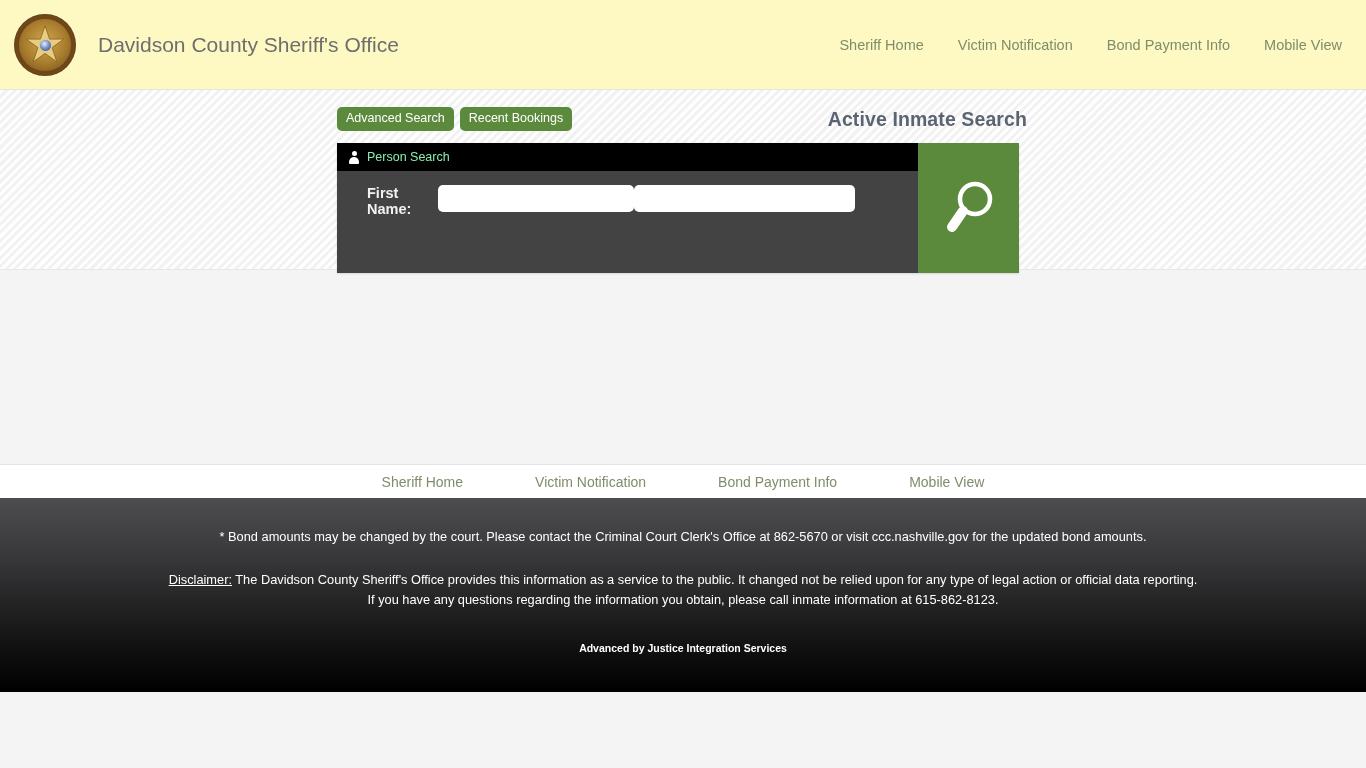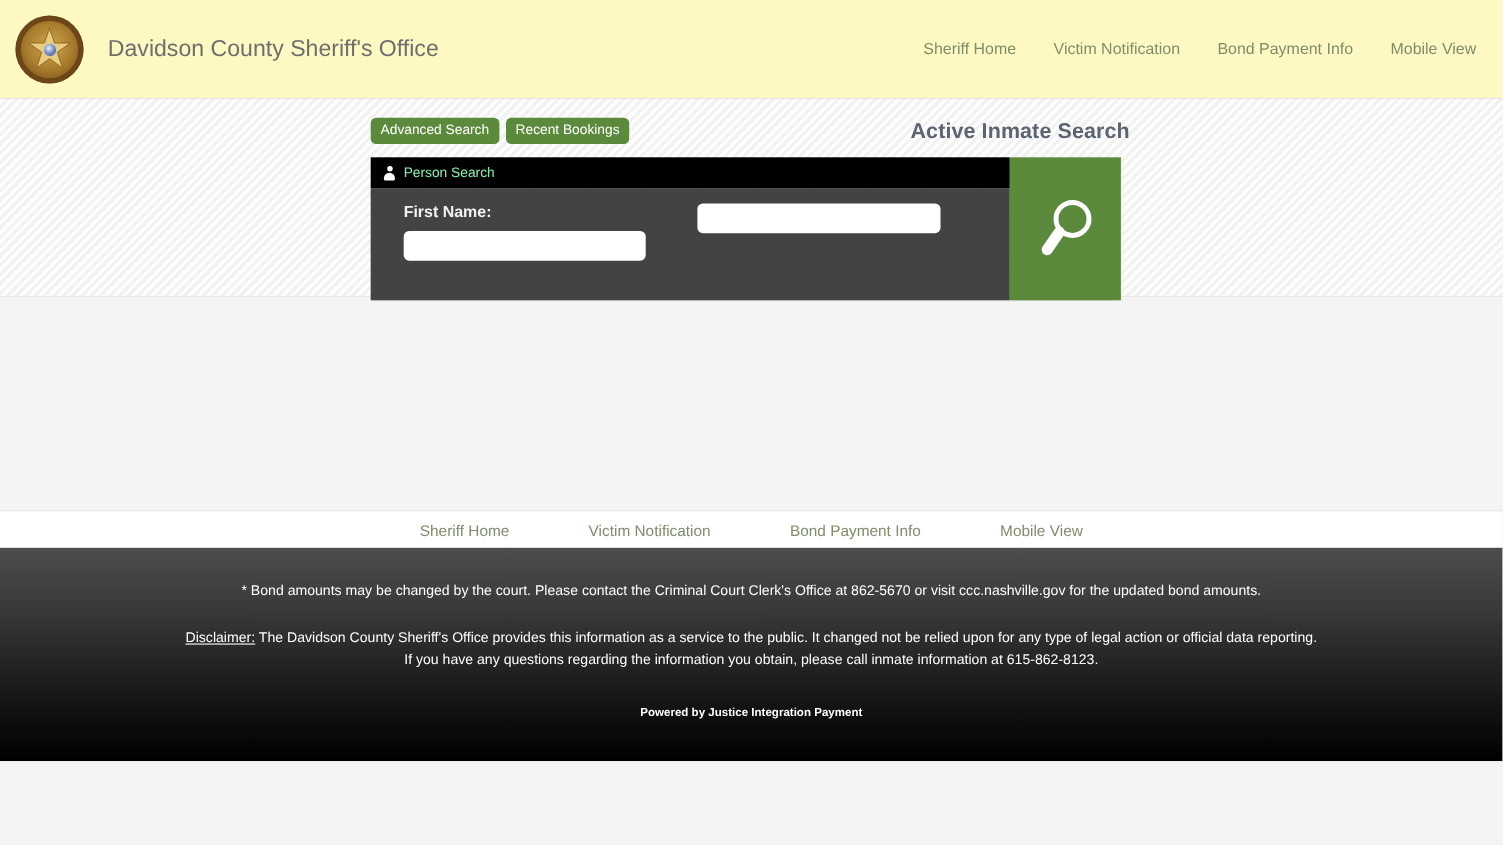--- a/index.html
+++ b/index.html
@@ -163,21 +163,21 @@
   #person-search-label {
     color: #86efac;
     font-size: 12.5px;
   }
   #fields-body {
     background: #434343;
     height: 102px;
     display: flex;
     padding: 14px 0 0 30px;
   }
-  .field-group { display: flex; flex-direction: column; }
+  .field-group { display: flex; flex-direction: row; }
   .field-group.first { width: 267px; }
   .field-group.last { width: 267px; }
   .field-label {
     color: #f2f2f2;
     font-size: 14.5px;
     font-weight: 600;
     margin-bottom: 9px;
   }
   .field-input {
     height: 27px;
@@ -325,16 +325,16 @@
   <a class="nav-link">Bond Payment Info</a>
   <a class="nav-link">Mobile View</a>
 </nav>
 
 <div id="footer-disclaimer">
   <div id="bond-note">* Bond amounts may be changed by the court. Please contact the Criminal Court Clerk's Office at 862-5670 or visit ccc.nashville.gov for the updated bond amounts.</div>
   <div id="disclaimer-block">
     <span id="disclaimer-label">Disclaimer:</span><span> The Davidson County Sheriff's Office provides this information as a service to the public. It changed not be relied upon for any type of legal action or official data reporting.</span><br>
     <span>If you have any questions regarding the information you obtain, please call inmate information at 615-862-8123.</span>
   </div>
-  <div id="powered-by">Powered by Justice Integration Payment</div>
+  <div id="powered-by">Advanced by Justice Integration Services</div>
 </div>
 
 <div id="page-bottom"></div>
 
 </body></html>

